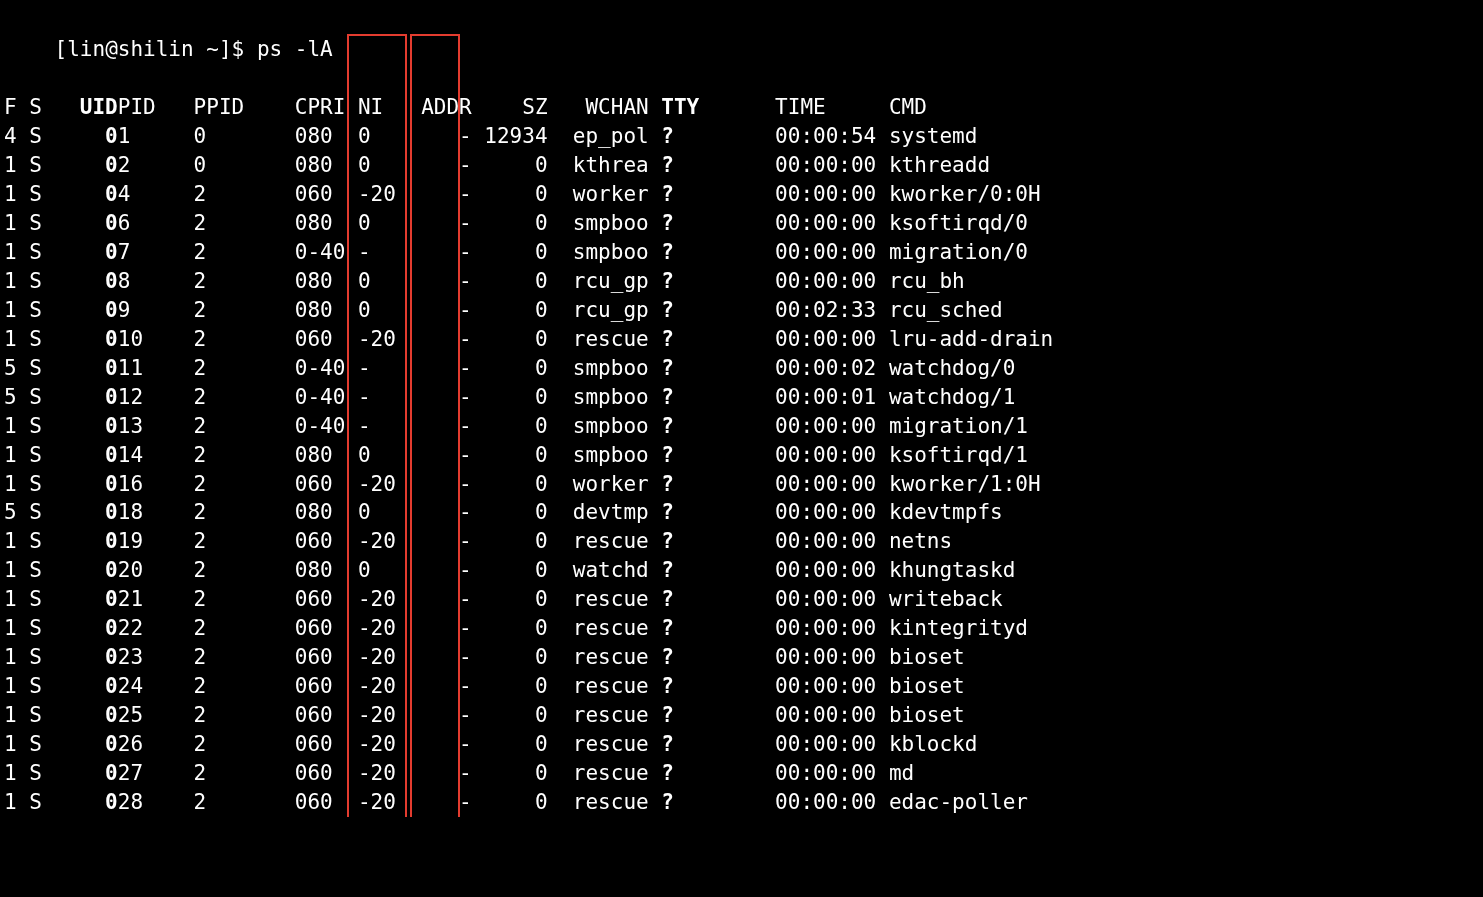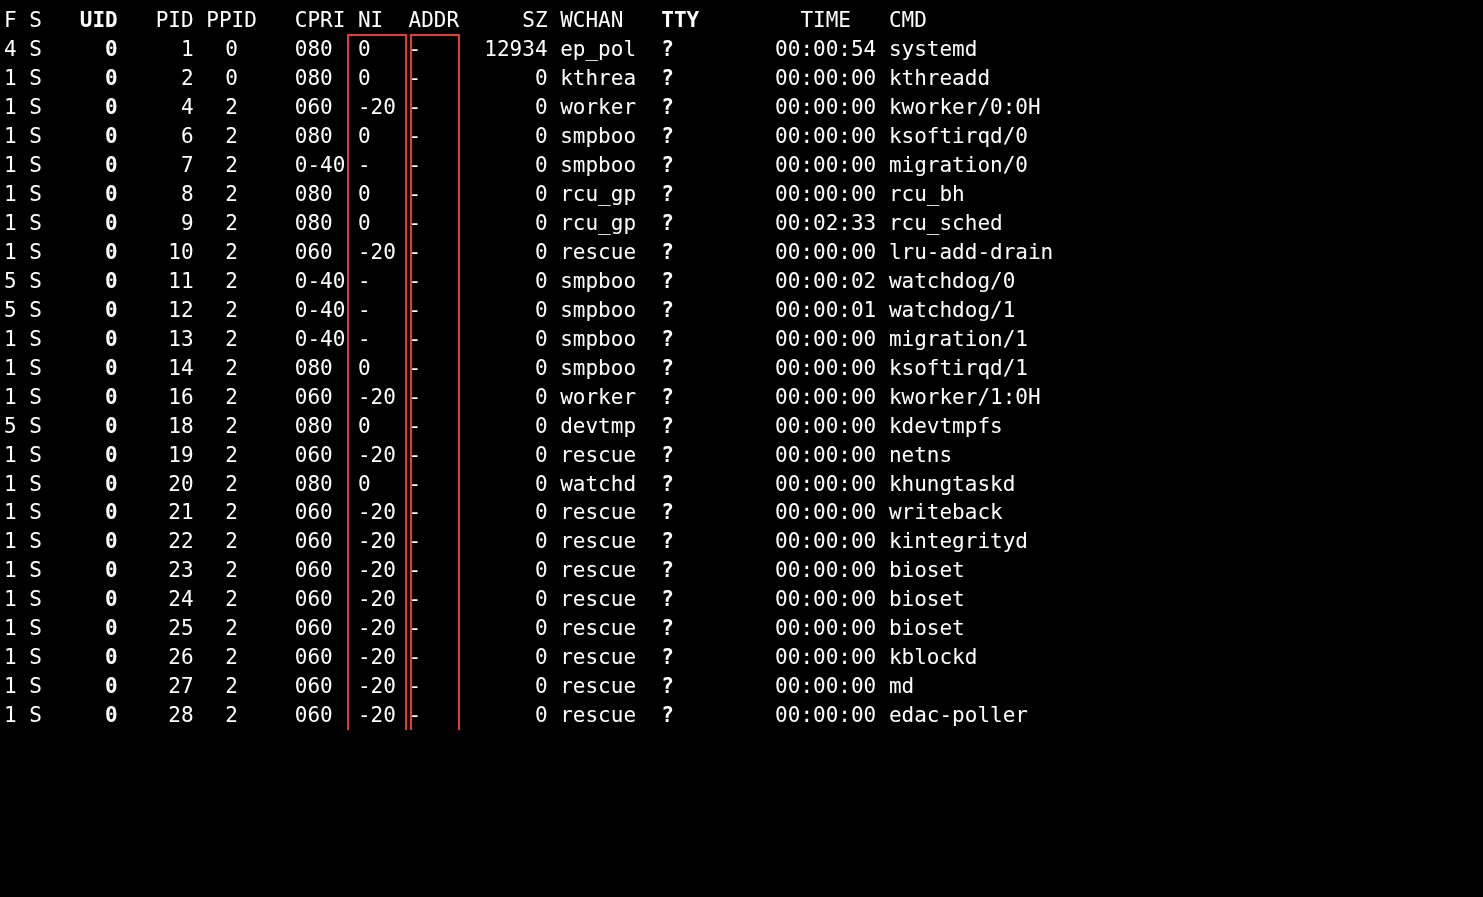--- a/index.html
+++ b/index.html
@@ -21,30 +21,30 @@
   .row {
     white-space: pre;
     position: relative;
   }
   .cell { display: inline-block; }
   
   .c-F   { width: 1ch; text-align: left;  }
   .sp1   { width: 1ch; }
   .c-S   { width: 1ch; text-align: left;  }
   .c-UID { width: 6ch; text-align: right; font-weight: bold; }
-  .c-PID { width: 6ch; text-align: right; }
-  .c-PPID{ width: 6ch; text-align: center; }
+  .c-PID { width: 6ch; }
+  .c-PPID{ width: 6ch; text-align: left; }
   .c-C   { width: 3ch; text-align: right; }
   .c-PRI { width: 4ch; text-align: left; }
   .c-NI  { width: 4ch; }
-  .c-ADDR{ width: 5ch; text-align: left; }
+  .c-ADDR{ width: 5ch; text-align: right; }
   .c-SZ  { width: 6ch; text-align: right; }
-  .c-WCH { width: 7ch; text-align: left;  }
+  .c-WCH { width: 7ch; text-align: right;  }
   .c-TTY { width: 9ch; text-align: left; font-weight: bold;  }
-  .c-TIME{ width: 8ch; text-align: center; }
+  .c-TIME{ width: 8ch; text-align: left; }
   .c-CMD { width: auto; text-align: right; }
   .sp2   { width: 1ch; }
 
   
   .hilite {
     position: absolute;
     border: 2px solid #e43c2f;
     box-sizing: border-box;
     pointer-events: none;
     top: 34px;      
@@ -52,20 +52,23 @@
   }
   
   .hilite-pri { left: 347px; width: 60px; }
   .hilite-ni  { left: 410px; width: 50px; }
 </style>
 </head>
 <body>
 
 <div class="terminal">
 
+  <div class="row">
+    <span>[lin@shilin ~]$ </span><span>ps -lA</span>
+  </div>
 
   <div class="row" id="hdr"><span class="cell c-F">F</span><span class="cell sp1"> </span><span class="cell c-S">S</span><span class="cell c-UID">UID</span><span class="cell c-PID">PID</span><span class="cell c-PPID">PPID</span><span class="cell c-C">C</span><span class="cell c-PRI">PRI</span><span class="cell c-NI">NI</span><span class="cell c-ADDR">ADDR</span><span class="cell c-SZ">SZ</span><span class="cell sp2"> </span><span class="cell c-WCH">WCHAN</span><span class="cell sp2"> </span><span class="cell c-TTY">TTY</span><span class="cell c-TIME">TIME</span><span class="cell sp2"> </span><span class="cell c-CMD">CMD</span></div>
 
   <div id="body">
       <div class="row"><span class="cell c-F">4</span><span class="cell sp1"> </span><span class="cell c-S">S</span><span class="cell c-UID">0</span><span class="cell c-PID">1</span><span class="cell c-PPID">0</span><span class="cell c-C">0</span><span class="cell c-PRI">80</span><span class="cell c-NI">0</span><span class="cell c-ADDR">-</span><span class="cell c-SZ">12934</span><span class="cell sp2"> </span><span class="cell c-WCH">ep_pol</span><span class="cell sp2"> </span><span class="cell c-TTY">?</span><span class="cell c-TIME">00:00:54</span><span class="cell sp2"> </span><span class="cell c-CMD">systemd</span></div>
       <div class="row"><span class="cell c-F">1</span><span class="cell sp1"> </span><span class="cell c-S">S</span><span class="cell c-UID">0</span><span class="cell c-PID">2</span><span class="cell c-PPID">0</span><span class="cell c-C">0</span><span class="cell c-PRI">80</span><span class="cell c-NI">0</span><span class="cell c-ADDR">-</span><span class="cell c-SZ">0</span><span class="cell sp2"> </span><span class="cell c-WCH">kthrea</span><span class="cell sp2"> </span><span class="cell c-TTY">?</span><span class="cell c-TIME">00:00:00</span><span class="cell sp2"> </span><span class="cell c-CMD">kthreadd</span></div>
       <div class="row"><span class="cell c-F">1</span><span class="cell sp1"> </span><span class="cell c-S">S</span><span class="cell c-UID">0</span><span class="cell c-PID">4</span><span class="cell c-PPID">2</span><span class="cell c-C">0</span><span class="cell c-PRI">60</span><span class="cell c-NI">-20</span><span class="cell c-ADDR">-</span><span class="cell c-SZ">0</span><span class="cell sp2"> </span><span class="cell c-WCH">worker</span><span class="cell sp2"> </span><span class="cell c-TTY">?</span><span class="cell c-TIME">00:00:00</span><span class="cell sp2"> </span><span class="cell c-CMD">kworker/0:0H</span></div>
       <div class="row"><span class="cell c-F">1</span><span class="cell sp1"> </span><span class="cell c-S">S</span><span class="cell c-UID">0</span><span class="cell c-PID">6</span><span class="cell c-PPID">2</span><span class="cell c-C">0</span><span class="cell c-PRI">80</span><span class="cell c-NI">0</span><span class="cell c-ADDR">-</span><span class="cell c-SZ">0</span><span class="cell sp2"> </span><span class="cell c-WCH">smpboo</span><span class="cell sp2"> </span><span class="cell c-TTY">?</span><span class="cell c-TIME">00:00:00</span><span class="cell sp2"> </span><span class="cell c-CMD">ksoftirqd/0</span></div>
       <div class="row"><span class="cell c-F">1</span><span class="cell sp1"> </span><span class="cell c-S">S</span><span class="cell c-UID">0</span><span class="cell c-PID">7</span><span class="cell c-PPID">2</span><span class="cell c-C">0</span><span class="cell c-PRI">-40</span><span class="cell c-NI">-</span><span class="cell c-ADDR">-</span><span class="cell c-SZ">0</span><span class="cell sp2"> </span><span class="cell c-WCH">smpboo</span><span class="cell sp2"> </span><span class="cell c-TTY">?</span><span class="cell c-TIME">00:00:00</span><span class="cell sp2"> </span><span class="cell c-CMD">migration/0</span></div>
       <div class="row"><span class="cell c-F">1</span><span class="cell sp1"> </span><span class="cell c-S">S</span><span class="cell c-UID">0</span><span class="cell c-PID">8</span><span class="cell c-PPID">2</span><span class="cell c-C">0</span><span class="cell c-PRI">80</span><span class="cell c-NI">0</span><span class="cell c-ADDR">-</span><span class="cell c-SZ">0</span><span class="cell sp2"> </span><span class="cell c-WCH">rcu_gp</span><span class="cell sp2"> </span><span class="cell c-TTY">?</span><span class="cell c-TIME">00:00:00</span><span class="cell sp2"> </span><span class="cell c-CMD">rcu_bh</span></div>

